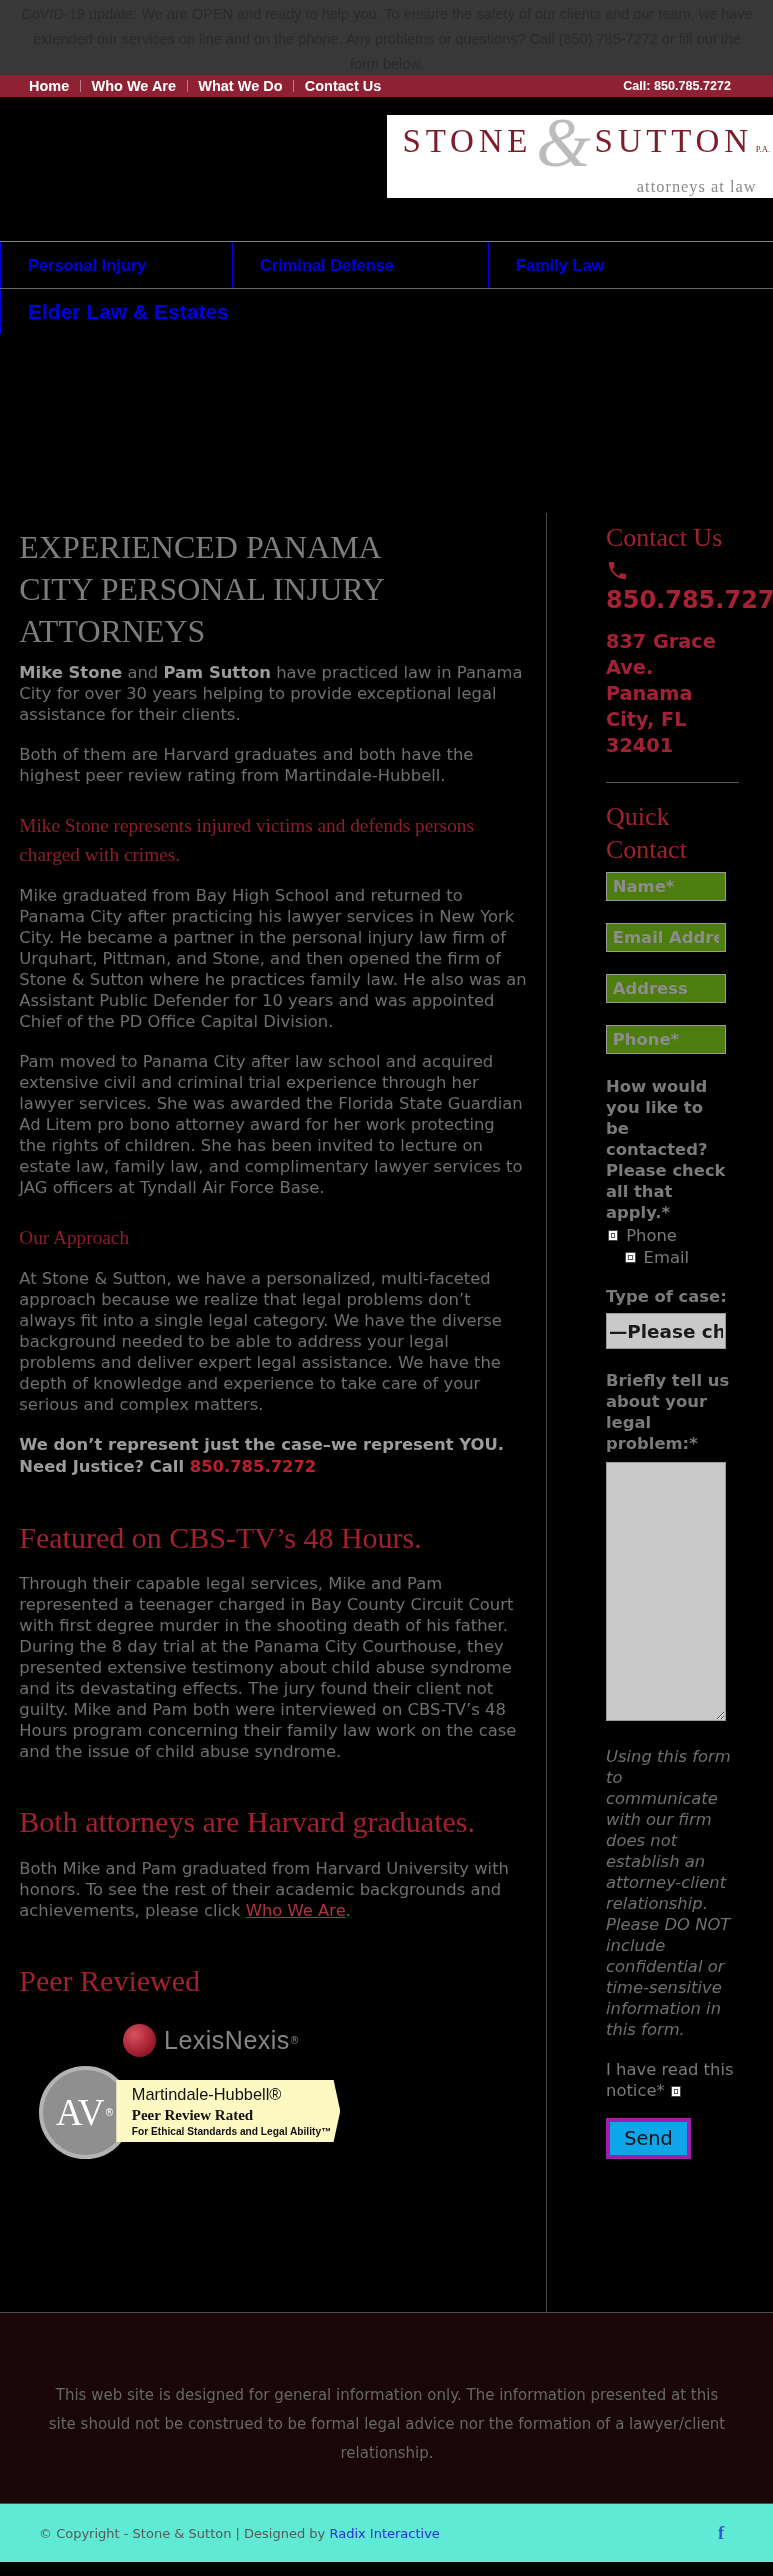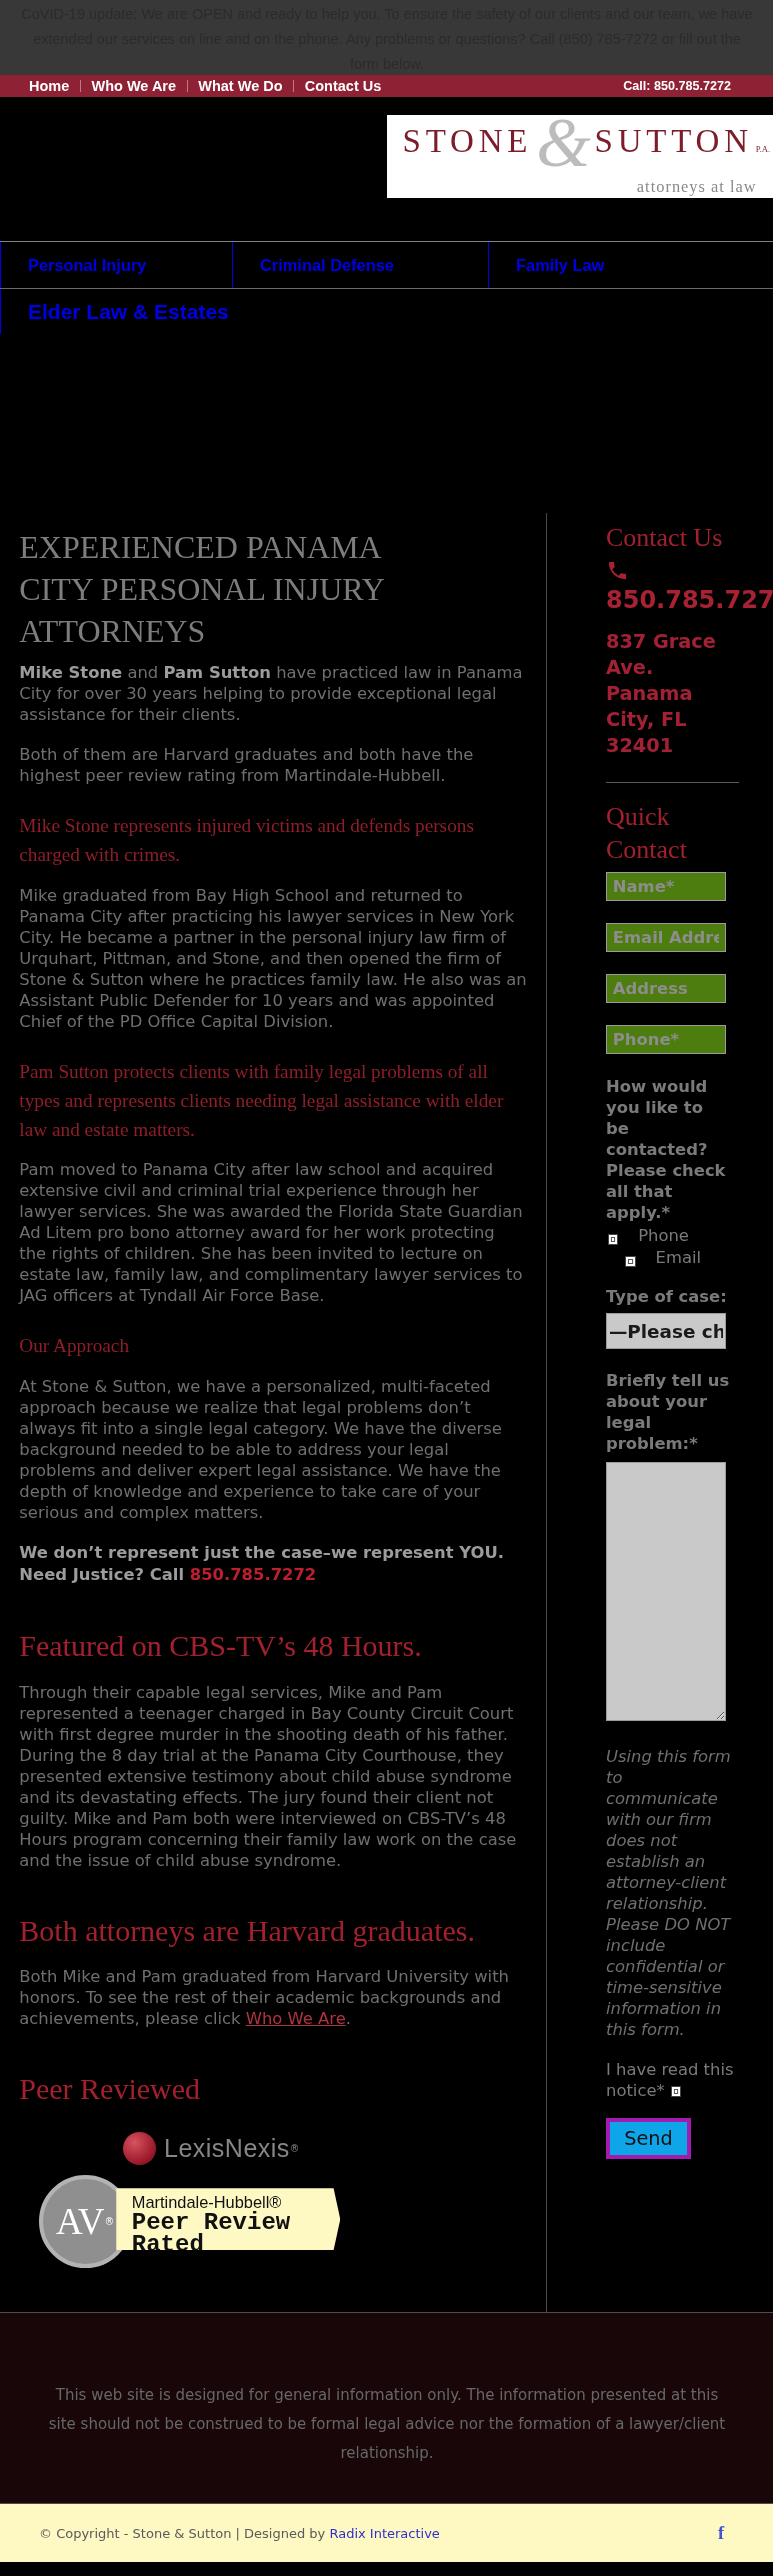--- a/index.html
+++ b/index.html
@@ -68,39 +68,39 @@
   .av-badge{position:relative;height:145px;margin-top:3.9px;}
   .av-circle{position:absolute;left:19.3px;top:1.9px;width:85px;height:85px;border-radius:50%;
              background:#8f8f8f;border:4.8px solid #b3b3b3;display:flex;align-items:center;
              justify-content:center;}
   .av-text{font-family:"Liberation Serif",serif;font-size:37px;color:#fff;}
   .av-reg{font-size:9.7px;color:#fff;vertical-align:top;}
   .av-banner{position:absolute;left:97px;top:15.5px;width:224px;height:62px;background:#fef9c3;
              clip-path:polygon(0 0,97% 0,100% 50%,97% 100%,0 100%);
              padding:4.8px 0 0 15.5px;box-sizing:border-box;}
   .av-l1{font-family:"Liberation Sans",sans-serif;font-size:16.4px;color:#111;line-height:19.3px;}
-  .av-l2{font-family:Liberation Mono, monospace;font-size:24px;font-weight:bold;
+  .av-l2{font-family:Liberation Serif, serif;font-size:15px;font-weight:bold;
          color:#111;line-height:22px;}
   .av-l3{font-family:"Liberation Sans",sans-serif;font-size:10.2px;font-weight:bold;
          color:#111;line-height:12.6px;}
   
   .sb-head{font-family:"Liberation Serif",serif;font-weight:normal;font-size:26px;
            line-height:33px;color:#a3202e;margin:0 0 5.8px 0;width:135px;}
   .sb-phone-icon{margin:3.9px 0 0 0;}
   .sb-phone{font-size:24px;font-weight:bold;color:#a82233;white-space:nowrap;
             line-height:29px;cursor:pointer;}
   .sb-address{font-size:19.3px;font-weight:bold;color:#a32134;line-height:26px;
               width:116px;margin-top:13.5px;}
   .sb-hr{border:none;border-top:1px solid #5a5a5a;width:133px;margin:23px 0 17.4px 0;}
   .sb-label{font-size:16.4px;font-weight:bold;color:#7a7a7a;line-height:21px;width:124px;}
   .sb-input{display:block;width:120px;height:29px;box-sizing:border-box;background:#4d7c0f;
             border:1px solid #9b9b9b;margin:0 0 22px 0;font-family:"DejaVu Sans",sans-serif;
             font-size:16.4px;font-weight:bold;padding:0 5.8px;color:#222;}
   .sb-input::placeholder{color:#8d8d8d;opacity:1;}
-  .cb-row{display:flex;align-items:flex-end;margin-top:2.9px;color:#7a7a7a;font-size:16.4px;gap:12px;}
+  .cb-row{display:flex;align-items:center;margin-top:2.9px;color:#7a7a7a;font-size:16.4px;}
   .cb-row.indent{margin-left:17.4px;}
   .cb{appearance:none;-webkit-appearance:none;width:10.6px;height:10.6px;background:#fff;
       border:1px solid #444;box-shadow:inset 0 0 0 1.9px #fff,inset 0 0 0 2.9px #555;
       margin:0 7.7px 0 1.9px;cursor:pointer;}
   .sb-select{display:block;width:120px;height:36px;box-sizing:border-box;background:#c9c9c9;
              border:1px solid #9b9b9b;font-family:"DejaVu Sans",sans-serif;font-size:18.4px;
              font-weight:bold;color:#1a1a1a;appearance:none;-webkit-appearance:none;
              padding:0 1.9px;margin-top:5.8px;}
   .sb-textarea{display:block;width:120px;height:259px;box-sizing:border-box;background:#c9c9c9;
                border:1px solid #9b9b9b;resize:both;margin-top:7.7px;}
@@ -108,21 +108,21 @@
                  width:128px;margin-top:25px;}
   .sb-notice{margin-top:19.3px;font-size:16.4px;line-height:21px;color:#7a7a7a;width:135px;}
   .sb-notice .cb{display:inline-block;vertical-align:middle;margin-left:5.8px;}
   .send-btn{margin-top:17.4px;width:85px;height:41px;background:#0ea5e9;border:4px solid #a21caf;
             font-family:"DejaVu Sans",sans-serif;font-size:19.3px;color:#111;cursor:pointer;}
   
   .footer-band{height:191px;box-sizing:border-box;border-top:1px solid #4f4f4f;
                background:#190608;}
   .footer-disclaimer{width:677px;margin:8px auto;padding-top:60px;text-align:center;
                      color:#676767;font-size:15px;line-height:29px;}
-  .bottom-bar{height:59px;box-sizing:border-box;border-top:1px solid #4f4f4f;background:#fef9c3;
+  .bottom-bar{height:59px;box-sizing:border-box;border-top:1px solid #4f4f4f;background:#5eead4;
               display:flex;align-items:center;justify-content:space-between;
               padding:0 50px 0 39px;}
   .copyright{color:#5a5a5a;font-size:13px;}
   .copyright a{color:#2f2fd0;text-decoration:none;cursor:pointer;}
   .fb-icon{font-family:"Liberation Serif",serif;font-weight:bold;font-size:18.4px;
            color:#3d55d4;cursor:pointer;}
 </style>
 </head>
 <body>
 
@@ -171,21 +171,20 @@
   <div class="content">
     <h1 class="page-title">
       <span style="display:block">EXPERIENCED PANAMA</span>
       <span style="display:block">CITY PERSONAL INJURY</span>
       <span style="display:block">ATTORNEYS</span>
     </h1>
     <p><b>Mike Stone</b><span> and </span><b>Pam Sutton</b><span> have practiced law in Panama City for over 30 years helping to provide exceptional legal assistance for their clients.</span></p>
     <p>Both of them are Harvard graduates and both have the highest peer review rating from Martindale-Hubbell.</p>
     <div class="sub-red">Mike Stone represents injured victims and defends persons charged with crimes.</div>
     <p>Mike graduated from Bay High School and returned to Panama City after practicing his lawyer services in New York City. He became a partner in the personal injury law firm of Urquhart, Pittman, and Stone, and then opened the firm of Stone &amp; Sutton where he practices family law. He also was an Assistant Public Defender for 10 years and was appointed Chief of the PD Office Capital Division.</p>
-    <div class="sub-red">Pam Sutton protects clients with family legal problems of all types and represents clients needing legal assistance with elder law and estate matters.</div>
     <p>Pam moved to Panama City after law school and acquired extensive civil and criminal trial experience through her lawyer services. She was awarded the Florida State Guardian Ad Litem pro bono attorney award for her work protecting the rights of children. She has been invited to lecture on estate law, family law, and complimentary lawyer services to JAG officers at Tyndall Air Force Base.</p>
     <div class="sub-red">Our Approach</div>
     <p>At Stone &amp; Sutton, we have a personalized, multi-faceted approach because we realize that legal problems don’t always fit into a single legal category. We have the diverse background needed to be able to address your legal problems and deliver expert legal assistance. We have the depth of knowledge and experience to take care of your serious and complex matters.</p>
     <div class="bold-block">
       <span style="display:block">We don’t represent just the case–we represent YOU.</span>
       <span style="display:block"><span>Need Justice? Call </span><span class="phone-red">850.785.7272</span></span>
     </div>
     <h2 class="h2-red">Featured on CBS-TV’s 48 Hours.</h2>
     <p>Through their capable legal services, Mike and Pam represented a teenager charged in Bay County Circuit Court with first degree murder in the shooting death of his father. During the 8 day trial at the Panama City Courthouse, they presented extensive testimony about child abuse syndrome and its devastating effects. The jury found their client not guilty. Mike and Pam both were interviewed on CBS-TV’s 48 Hours program concerning their family law work on the case and the issue of child abuse syndrome.</p>
     <h2 class="h2-red">Both attorneys are Harvard graduates.</h2>

